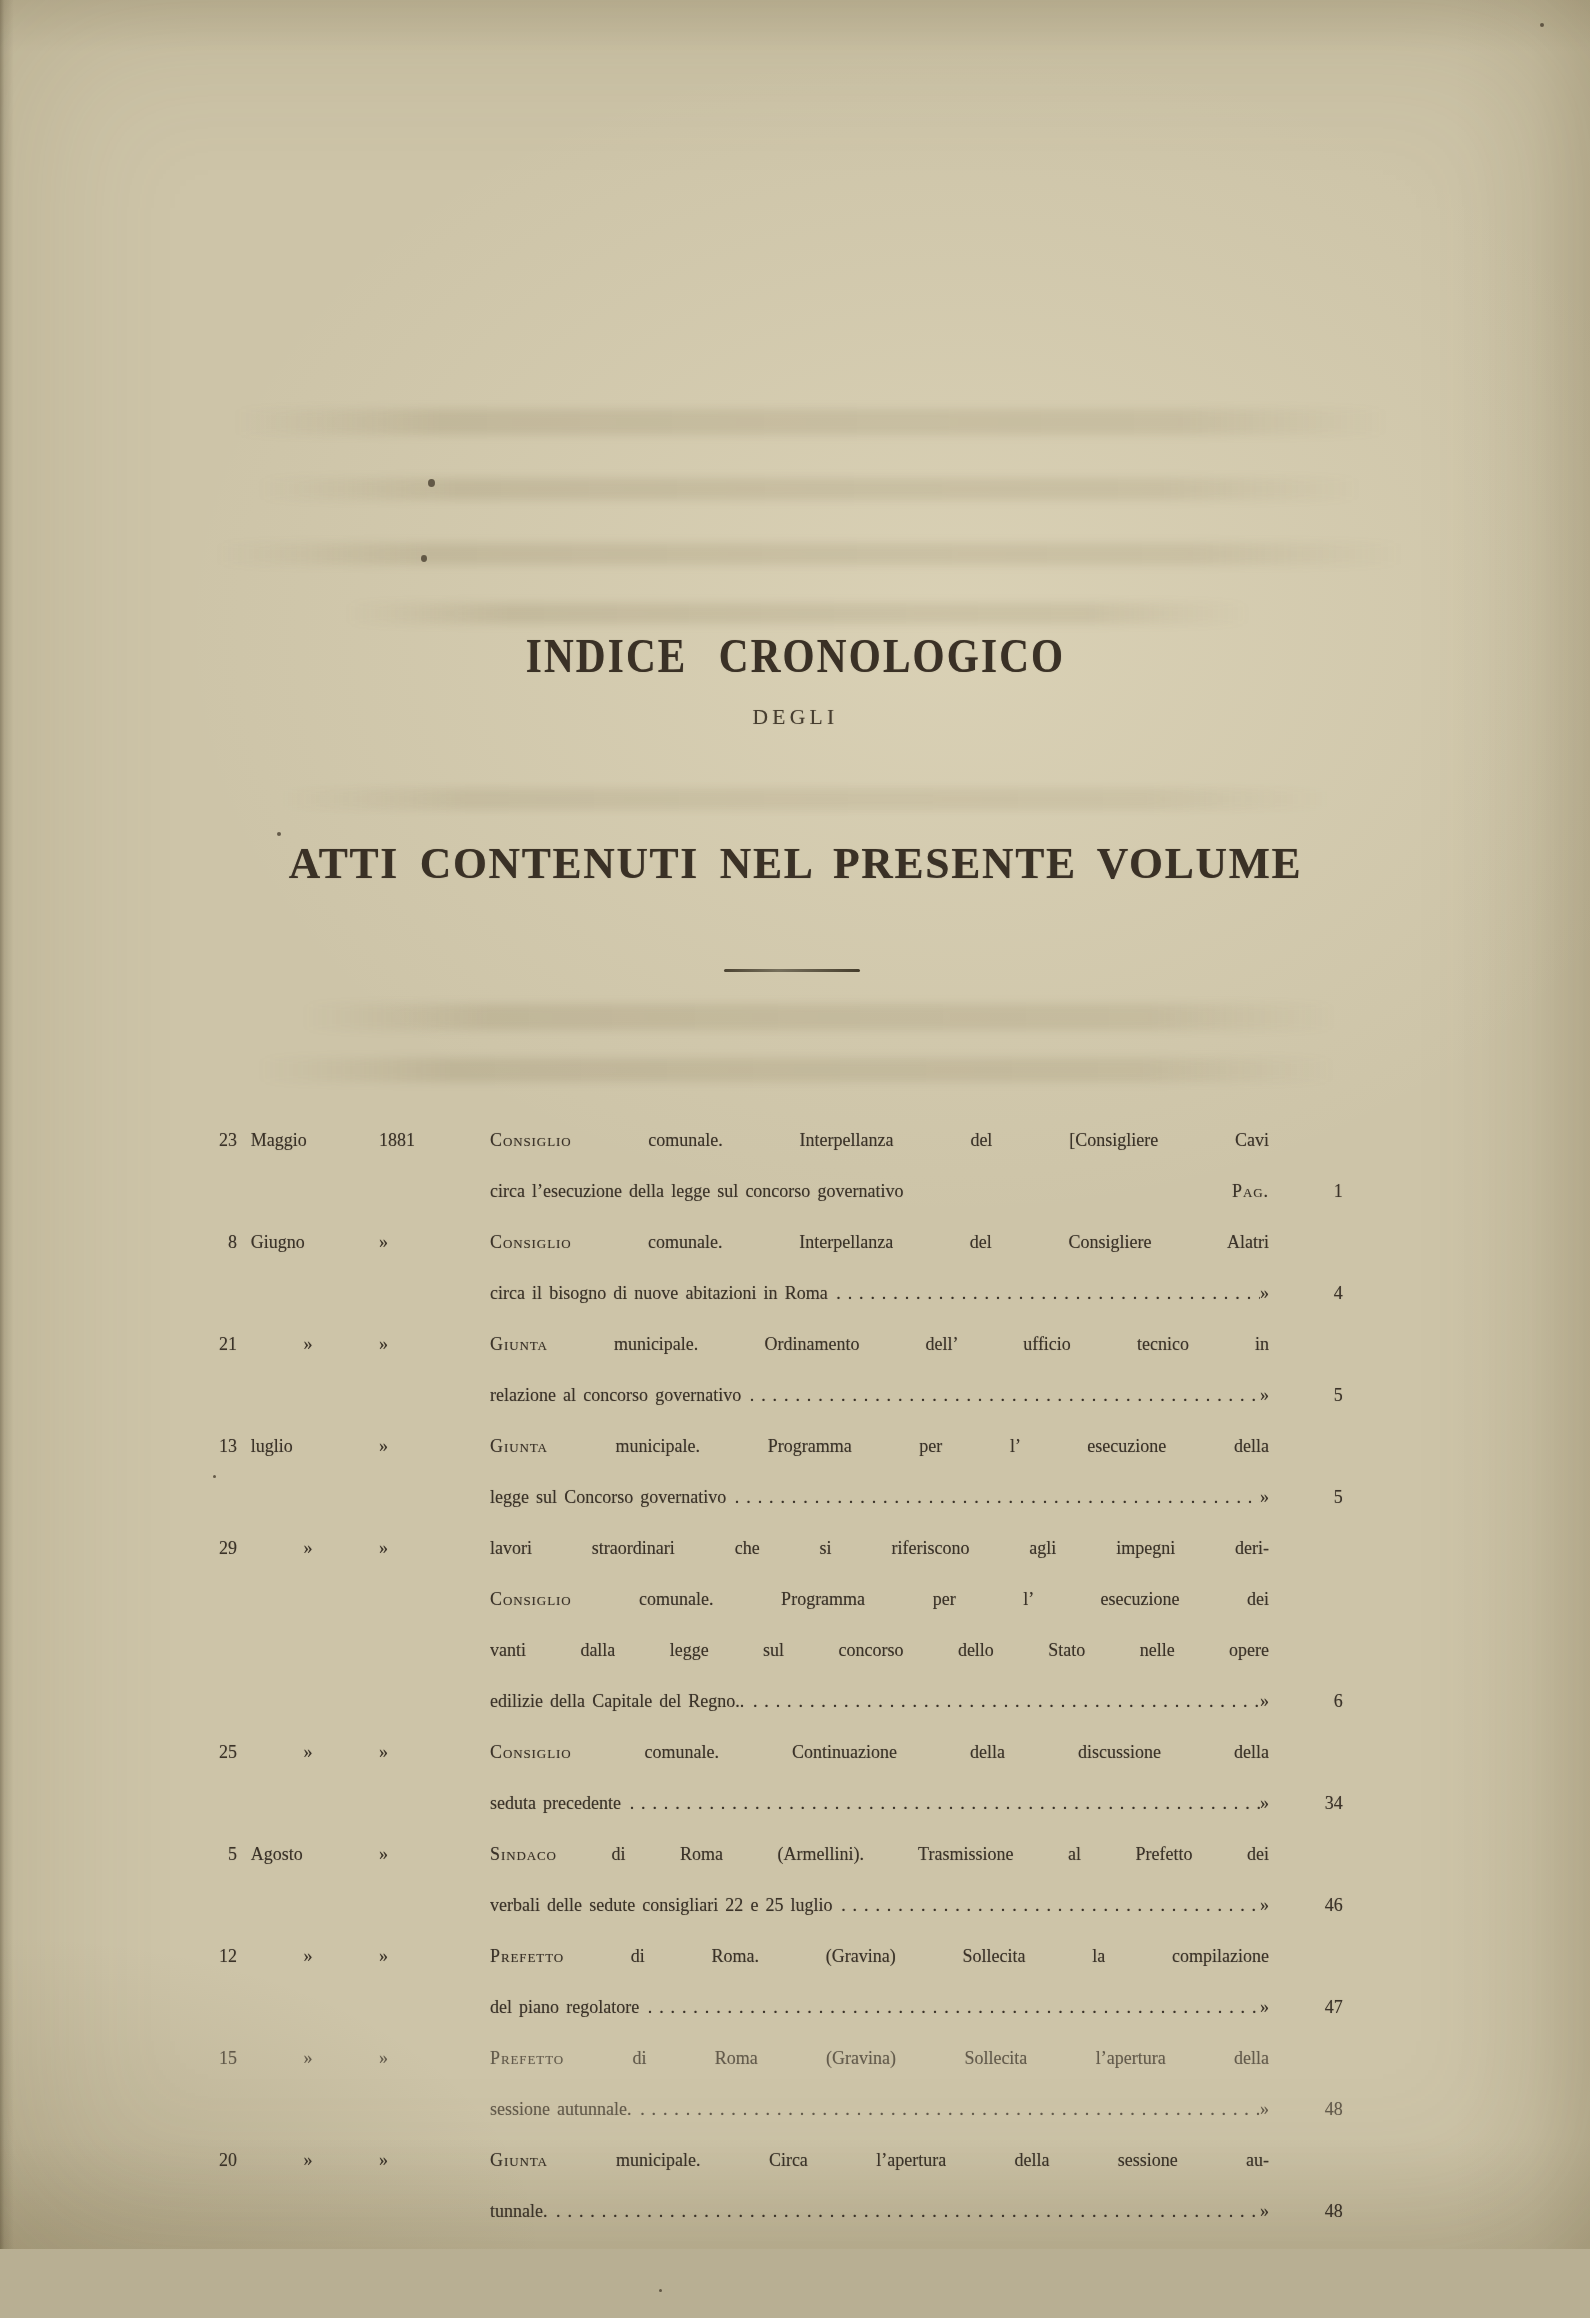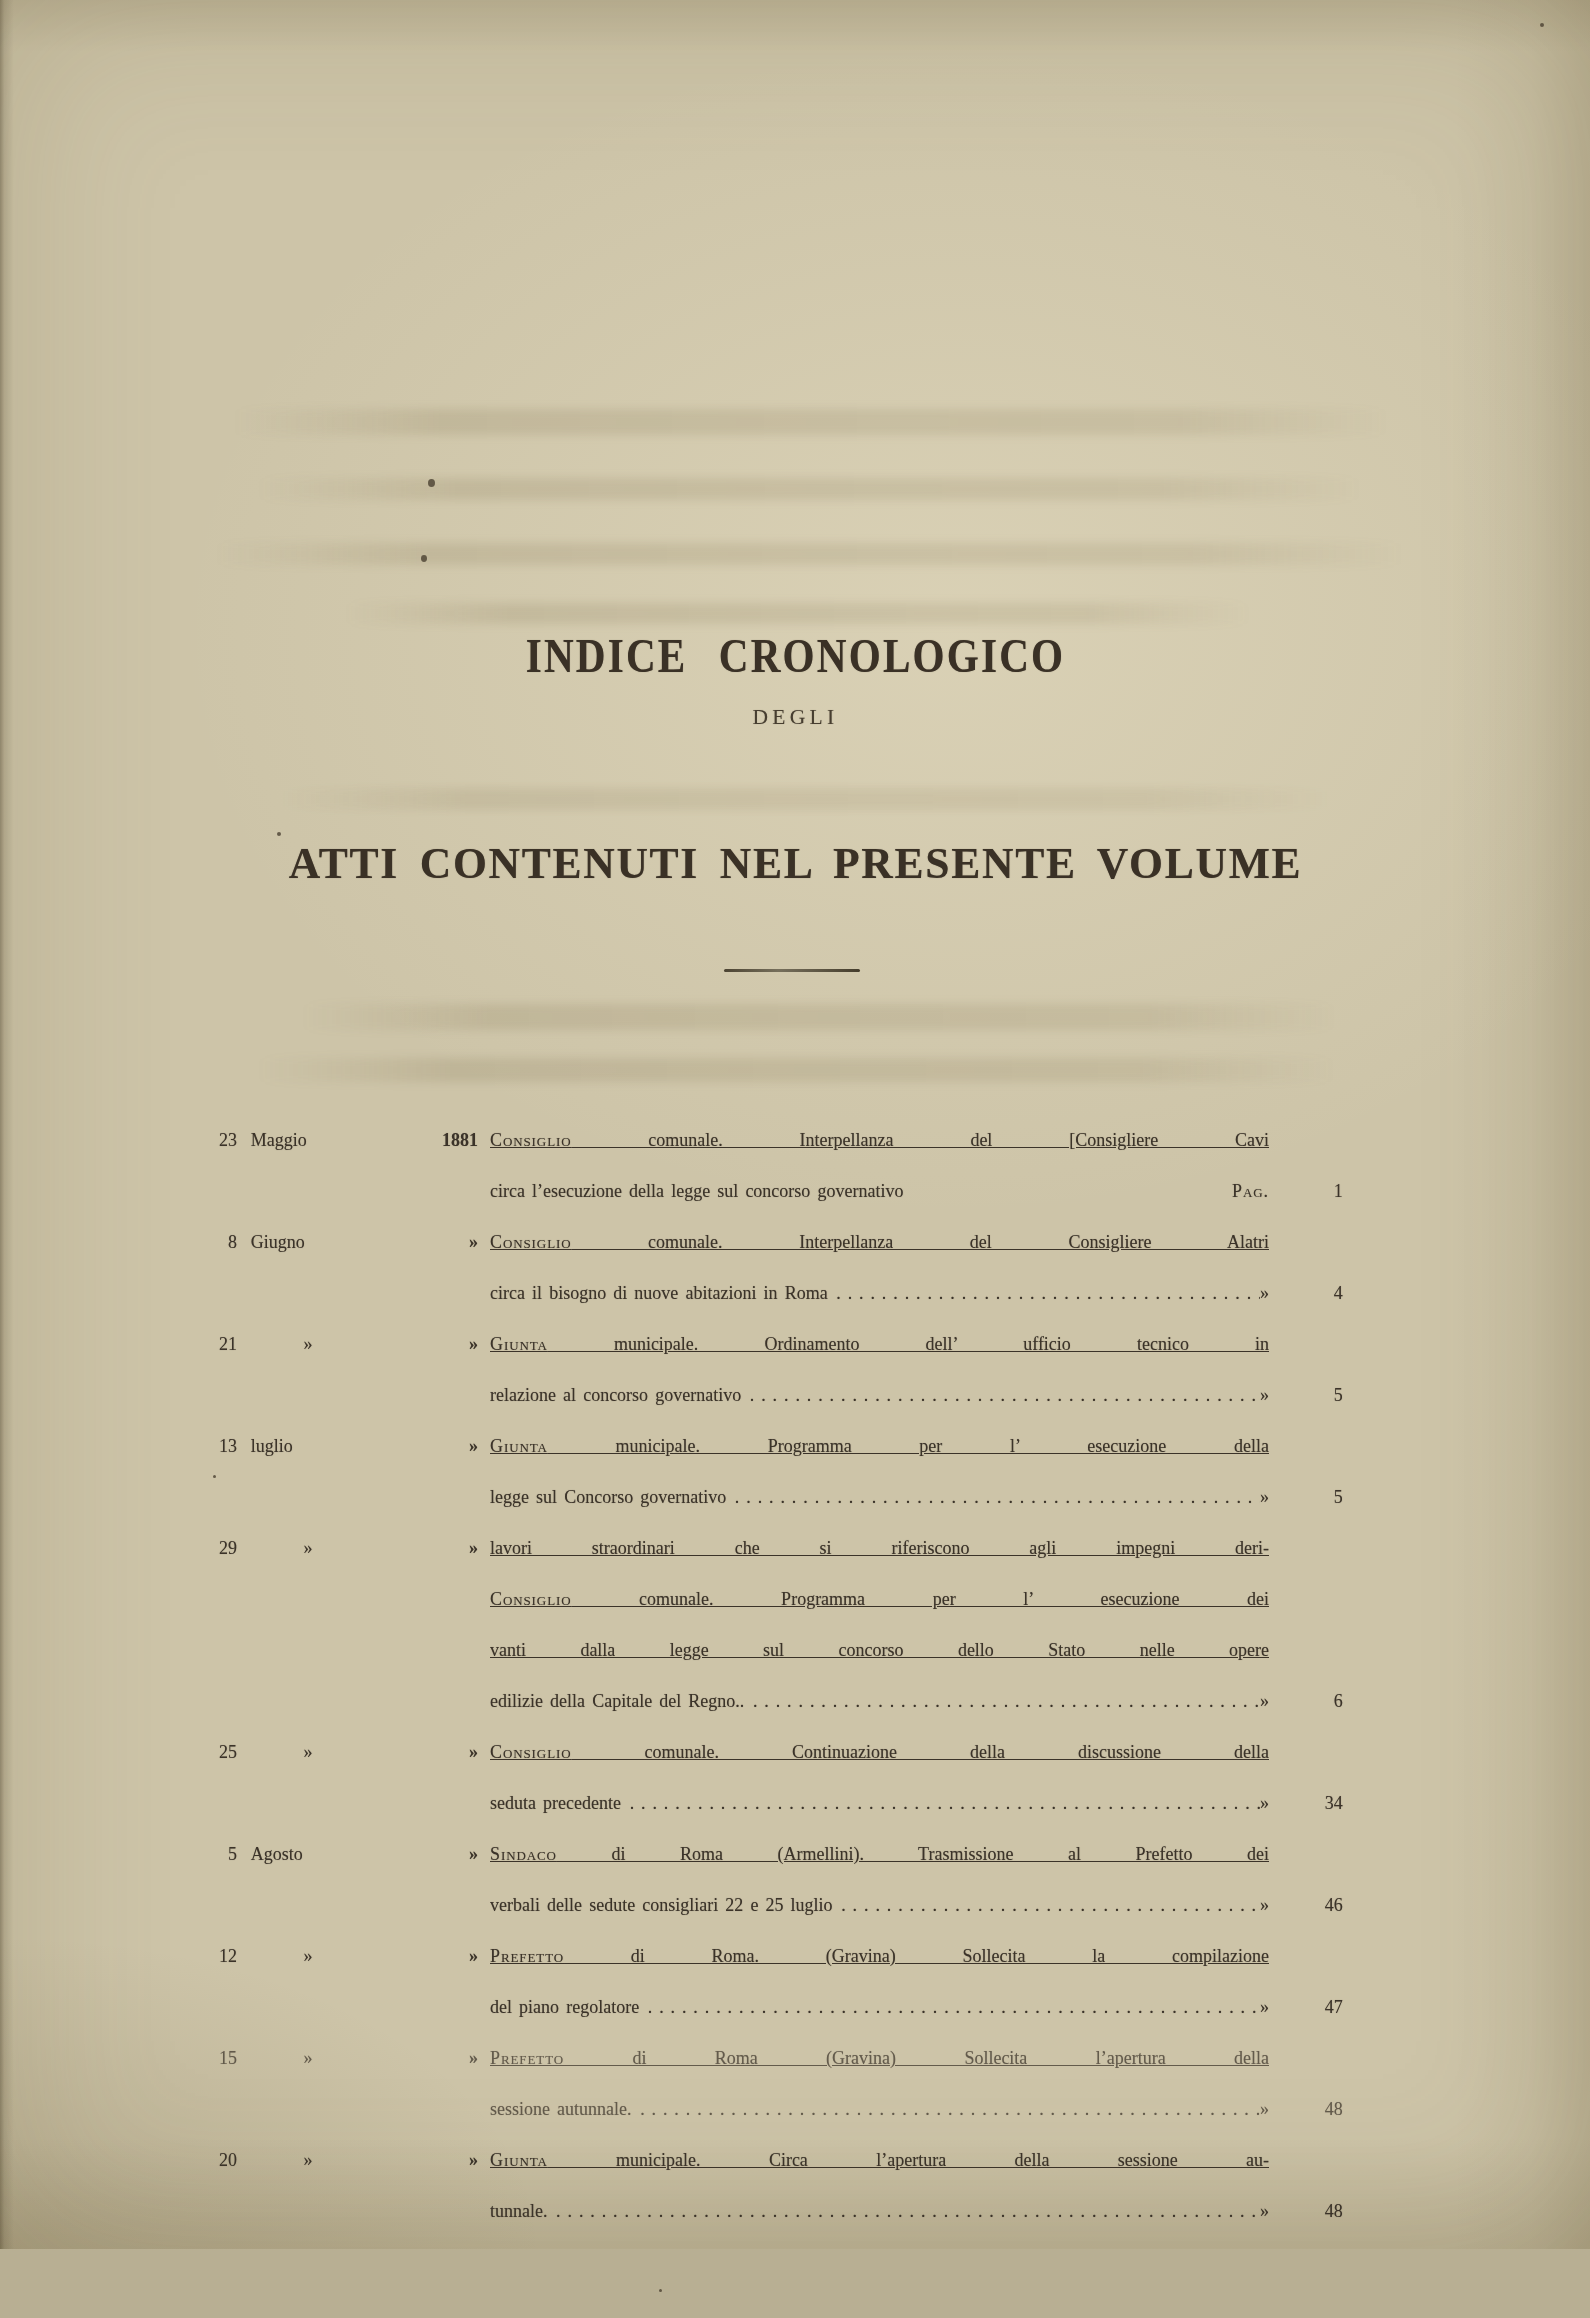--- a/index.html
+++ b/index.html
@@ -48,27 +48,27 @@
 
   .index{
     position:absolute; top:1115px; left:129px; width:1353px;
     font-size:18px; line-height:51px; word-spacing:2.6px;
   }
   .entry{ display:flex; align-items:flex-start; }
   .entry.faded{ opacity:.72; }
   .col-day{ flex:none; width:108px; text-align:right; }
   .col-month{ flex:none; width:142px; padding-left:13.8px; box-sizing:border-box;font-family:Liberation Serif, serif; }
   .col-month.mk{ text-align:center; padding-left:0; }
-  .col-year{ flex:none; width:99px; text-align:right;font-weight:bold; }
+  .col-year{ flex:none; width:99px; text-align:left; }
   .col-desc{ flex:none; width:791px; padding-left:12px; box-sizing:border-box; }
   .col-page{
     flex:none; width:79px; box-sizing:border-box; padding-right:5.2px;
     text-align:right; align-self:flex-end;
   }
-  .jline{ text-align:justify; height:51px; overflow:hidden;text-decoration:underline; }
+  .jline{ text-align:justify; height:51px; overflow:hidden; }
   .jline::after{ content:""; display:inline-block; width:100%; height:0; }
   .final-line{ display:flex; align-items:baseline; height:51px; overflow:hidden; }
   .fl-text{ flex:none; white-space:nowrap; }
   .leader{
     flex:1 1 auto; overflow:hidden; white-space:nowrap;
     letter-spacing:6.9px; padding:0 6.9px 0 8.6px;
   }
   .marker{ flex:none; white-space:nowrap; }
   .lead, .sc{ font-variant:small-caps; letter-spacing:0.9px; }
 

